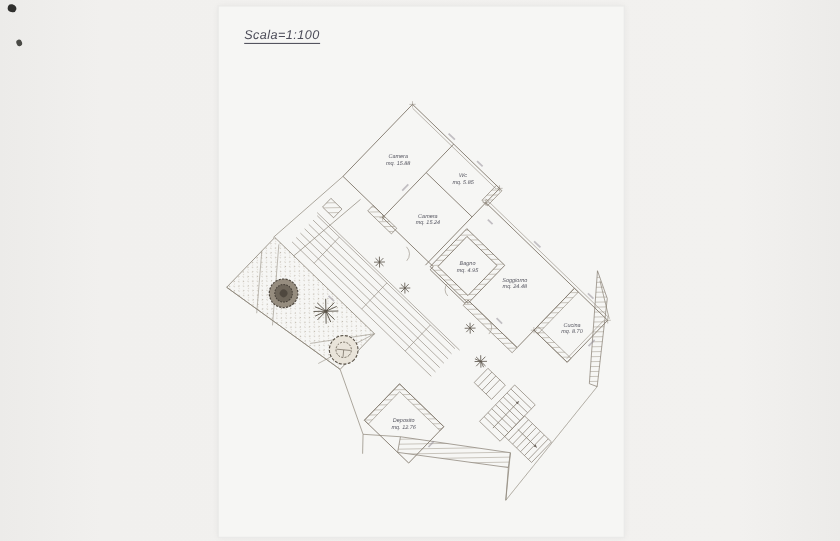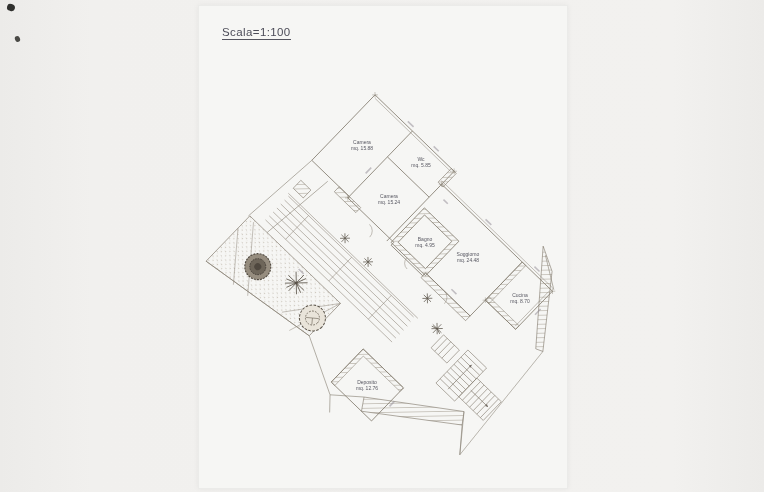--- a/index.html
+++ b/index.html
@@ -1,18 +1,18 @@
 <!DOCTYPE html>
 <html><head>
 <meta charset="utf-8">
 <style>
   html,body{margin:0;padding:0;width:764px;height:492px;overflow:hidden;
     background:#efeeec;font-family:"Liberation Sans",sans-serif;}
   .scan-page{position:relative;width:764px;height:492px;
-    background:linear-gradient(90deg,#ecebe9 0%,#f1f0ee 12%,#f2f1ef 88%,#ecebe9 100%);}
+    background:linear-gradient(90deg,#ecebe9 0%,#f1f0ee 12%,#f2f1ef 88%,#ecebe9 100%);font-style:italic;}
   .paper{position:absolute;left:198px;top:5px;width:368px;height:482px;
     background:#f6f6f4;box-shadow:0 0 6px rgba(0,0,0,0.05);border:1px solid rgba(120,120,115,0.08);}
   .scale-title{position:absolute;left:222px;top:26px;font-size:11.5px;letter-spacing:.4px;
     color:#4c4c58;border-bottom:1px solid #55555f;padding-bottom:1px;}
   .artifact{position:absolute;border-radius:45% 55% 50% 50%;}
   .artifact.a1{left:7px;top:4px;width:8px;height:7px;background:#30302e;transform:rotate(15deg);}
   .artifact.a2{left:15px;top:36px;width:5px;height:6px;background:#4a4a46;transform:rotate(-20deg);}
   svg.plan{position:absolute;left:0;top:0;}
   text.rlbl{font-family:"Liberation Sans",sans-serif;fill:#585862;}
 </style>

